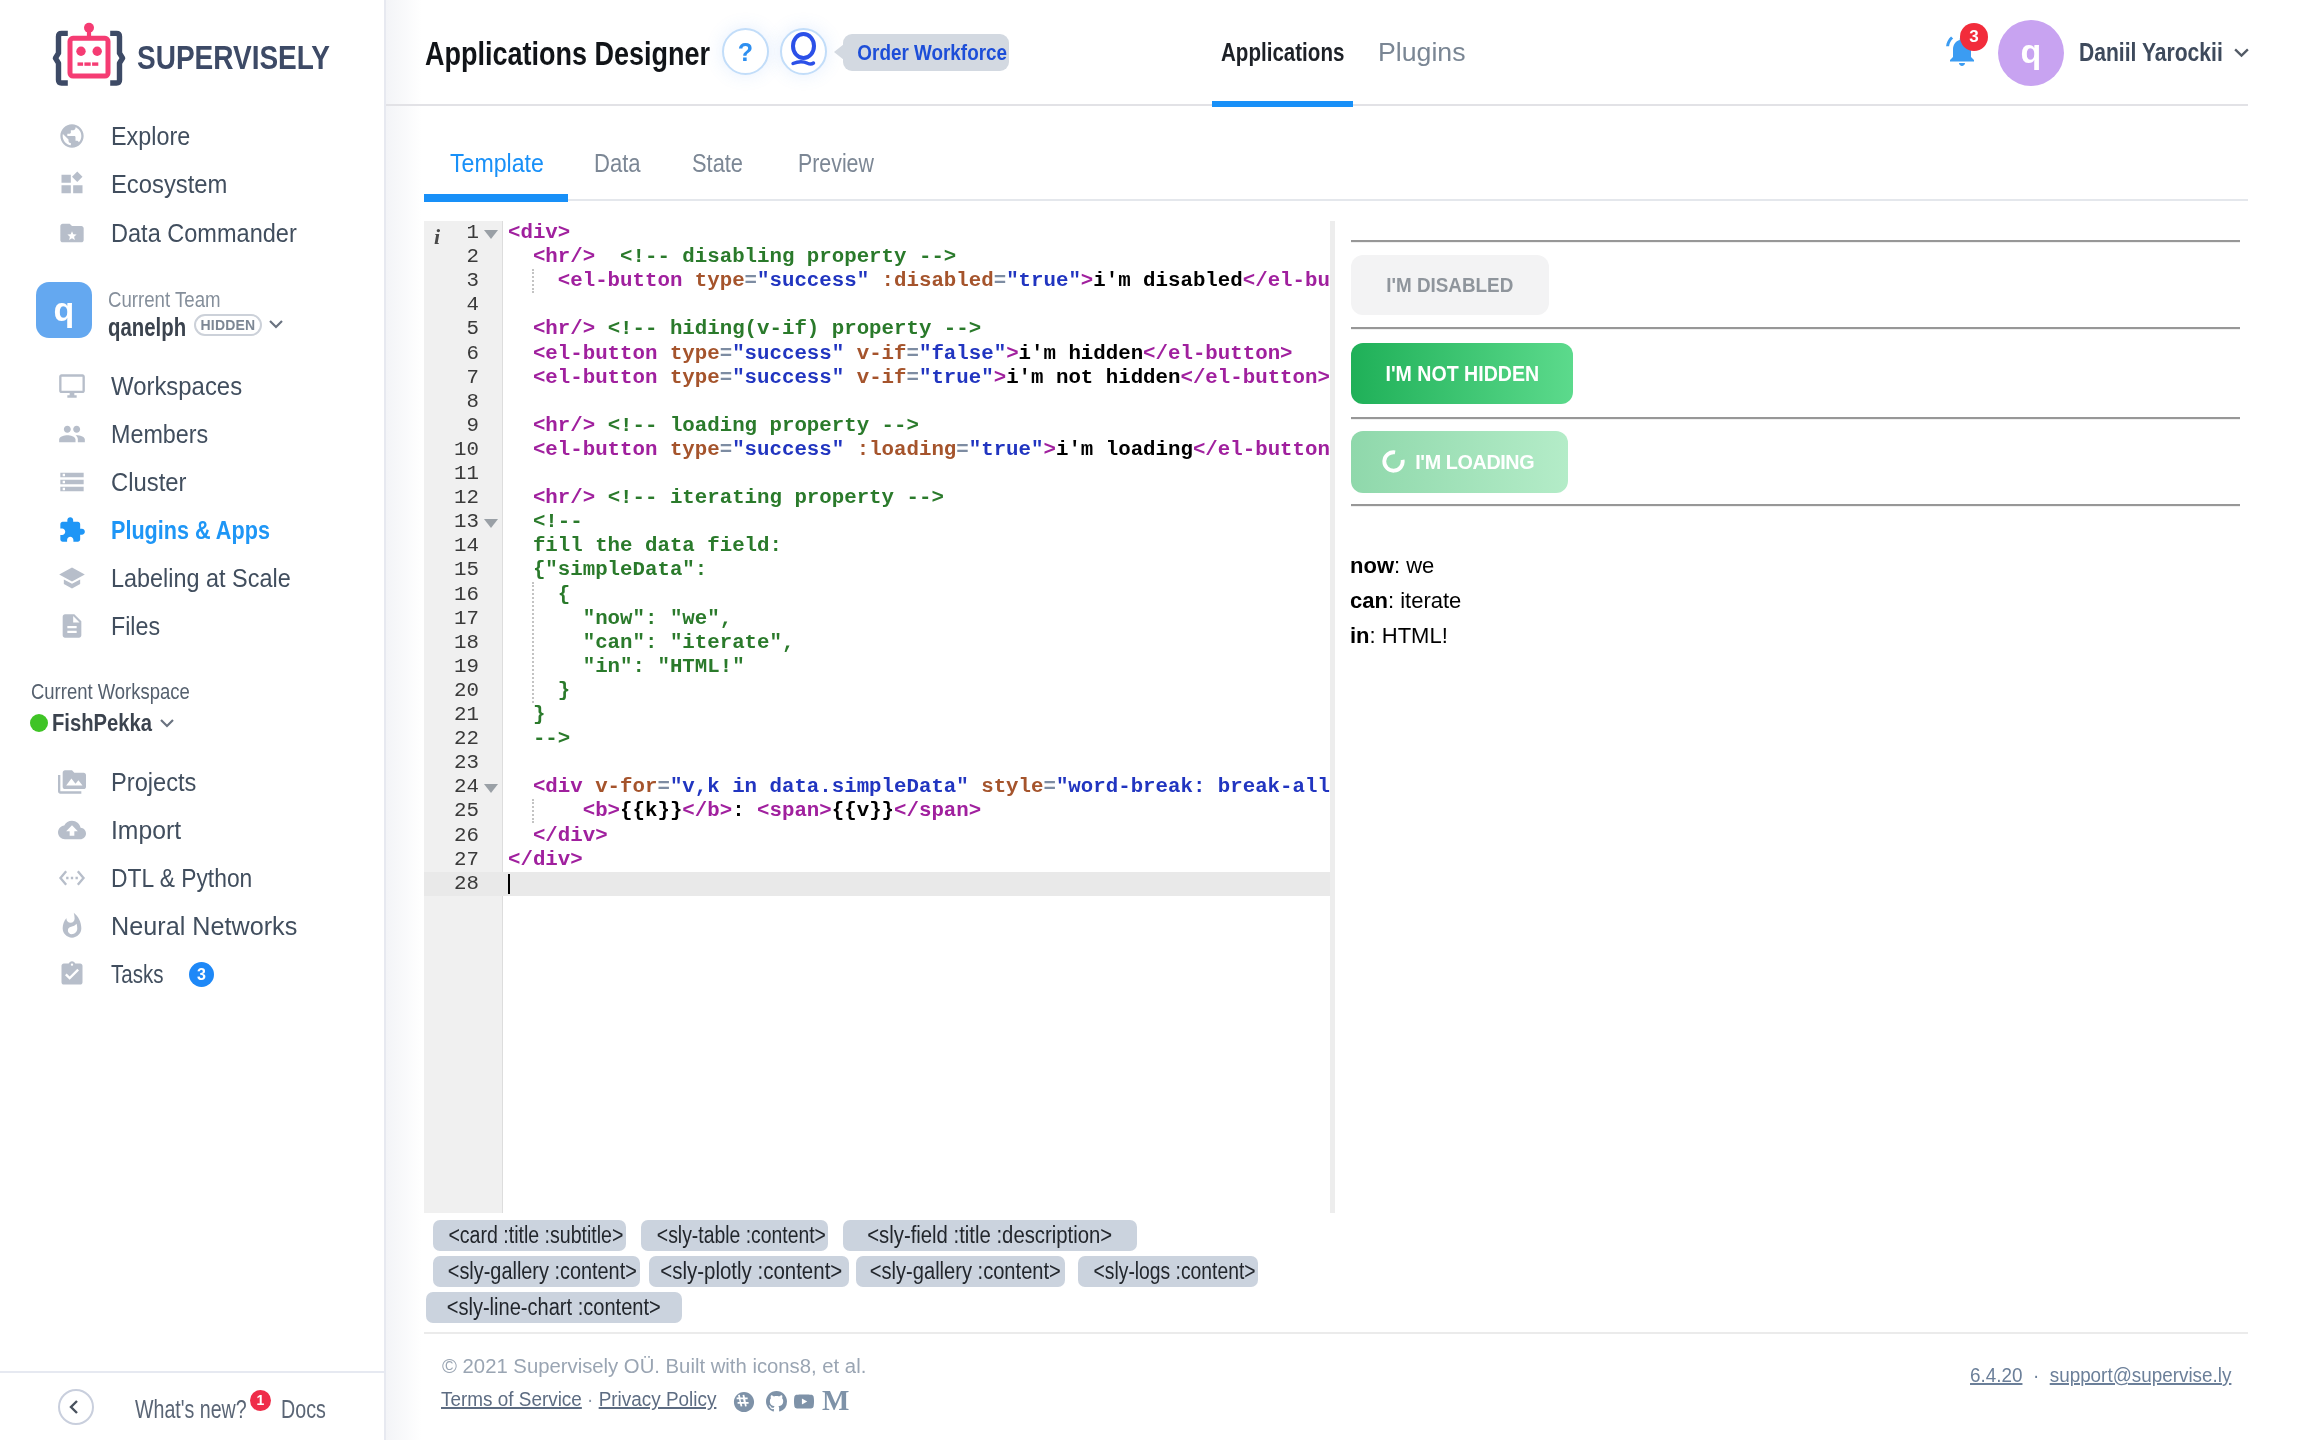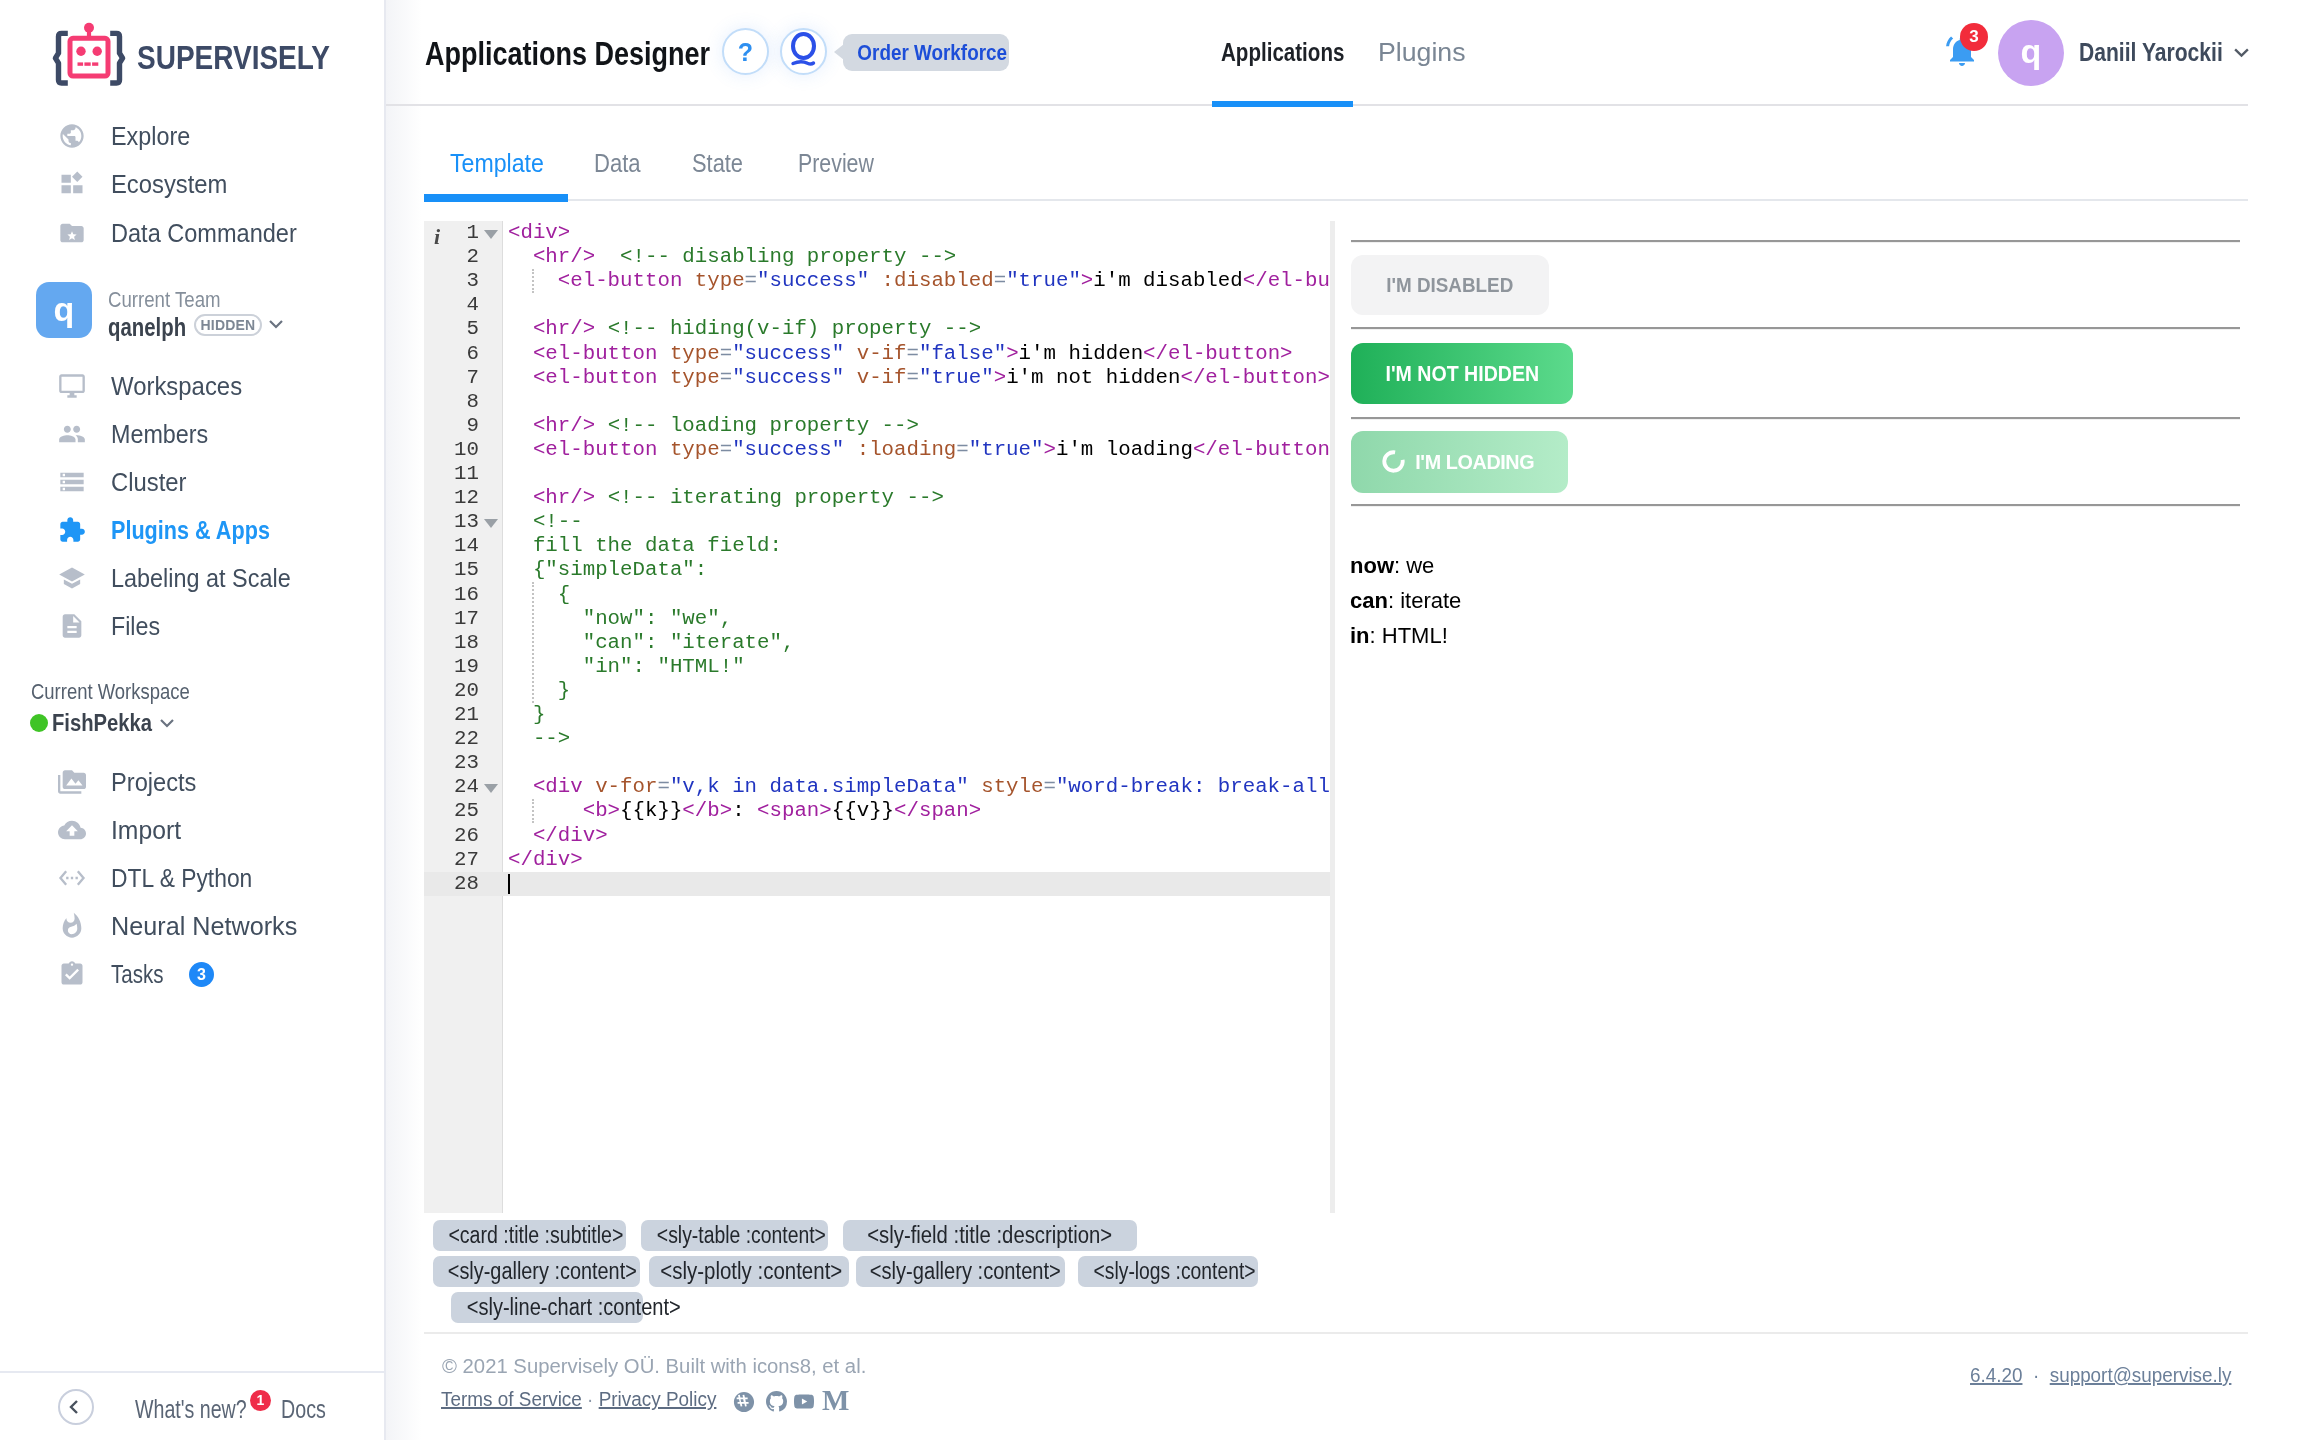--- a/index.html
+++ b/index.html
@@ -25,21 +25,21 @@
 
   
   .tab2 { position:absolute; top:151.2px; line-height:25.5px; font-size:25.5px; color:#7c8795; transform-origin:0 50%; white-space:nowrap; }
   #tpl-underline { position:absolute; left:424px; top:194px; width:144px; height:8px; background:#1890f8; z-index:2; }
   #tabs-border { position:absolute; left:424px; top:199px; width:1824px; height:2px; background:#e4e7ec; }
 
   
   #editor { position:absolute; left:424px; top:221px; width:906px; height:992px; overflow:hidden; }
   #gutter { position:absolute; left:0; top:0; width:79px; height:992px; background:#f0f0f0; border-right:1px solid #ddd; }
   .lnum { position:absolute; left:0; width:55px; text-align:right; font-family:"Liberation Mono", monospace; font-size:20.75px; line-height:24.1px; color:#3a3a3a; }
-  .cline { position:absolute; left:84px; white-space:pre; font-family:"Liberation Mono", monospace; font-size:20.75px; line-height:24.1px; color:#000; }
+  .cline { position:absolute; left:84px; white-space:pre; font-family:"Liberation Mono", monospace; font-size:20.75px; line-height:24.1px; color:#000;font-weight:bold; }
   .cline i, .t, .a, .s, .c, .eq { font-style:normal; }
   .t { color:#a0209e; } .a { color:#a5542c; } .s { color:#2135c0; } .c { color:#2a7a2b; } .eq { color:#7d8ca2; }
   #activeline { position:absolute; left:0; top:651px; width:906px; height:24px; background:#e9e9e9; }
   .iguide { position:absolute; left:108px; width:0; border-left:2px dotted #c3c3c3; }
   .foldarrow { position:absolute; width:0; height:0; border-left:7px solid transparent; border-right:7px solid transparent; border-top:9px solid #9aa0a6; }
 
   
   .phr { position:absolute; left:1351px; width:889px; height:3px; background:#979797; border-bottom:1px solid #f0f0f0; box-sizing:border-box; }
   .pbtn { position:absolute; left:1351px; border-radius:12px; color:#fff; font-weight:bold; text-align:center; white-space:nowrap; }
   .btxt { display:inline-block; transform-origin:50% 50%; }
@@ -316,21 +316,21 @@
   <div class="phr" style="top:504px;"></div>
   <div class="ptext" style="top:548px; line-height:35px;"><b>now</b>: we<br><b>can</b>: iterate<br><b>in</b>: HTML!</div>
 
   <div class="pill" style="left:433px; top:1220px; width:193px;"><span id="p1" class="ptxt">&lt;card :title :subtitle&gt;</span></div>
   <div class="pill" style="left:641px; top:1220px; width:187px;"><span id="p2" class="ptxt">&lt;sly-table :content&gt;</span></div>
   <div class="pill" style="left:843px; top:1220px; width:294px;"><span id="p3" class="ptxt">&lt;sly-field :title :description&gt;</span></div>
   <div class="pill" style="left:433px; top:1256px; width:207px;"><span id="p4" class="ptxt">&lt;sly-gallery :content&gt;</span></div>
   <div class="pill" style="left:649px; top:1256px; width:200px;"><span id="p5" class="ptxt">&lt;sly-plotly :content&gt;</span></div>
   <div class="pill" style="left:856px; top:1256px; width:209px;"><span id="p6" class="ptxt">&lt;sly-gallery :content&gt;</span></div>
   <div class="pill" style="left:1078px; top:1256px; width:180px;"><span id="p7" class="ptxt">&lt;sly-logs :content&gt;</span></div>
-  <div class="pill" style="left:451px; top:1292px; width:192px;"><span id="p8" class="ptxt">&lt;sly-line-chart :content&gt;</span></div>
+  <div class="pill" style="left:426px; top:1292px; width:256px;"><span id="p8" class="ptxt">&lt;sly-line-chart :content&gt;</span></div>
 
   <div class="abs" style="left:1330px; top:221px; width:5px; height:992px; background:#ededed;"></div>
   <div id="footer-border"></div>
 
   <div id="f-c" class="ftext" style="left:442px; top:1355.7px;">© 2021 Supervisely OÜ. Built with icons8, et al.</div>
   <div id="f-l" class="ftext" style="left:441px; top:1389.4px;"><span class="flink">Terms of Service</span> <span style="color:#8b97a8"> · </span> <span class="flink">Privacy Policy</span></div>
   <svg class="abs" style="left:733px; top:1391px;" width="22" height="22" viewBox="0 0 24 24" fill="#7e92a8">
       <path d="M12 1C5.9 1 1 5.9 1 12s4.9 11 11 11 11-4.9 11-11S18.1 1 12 1zm5 13h-2.6l.6 2.6-1.9.4-.6-3h-2.9l.6 2.6-1.9.4-.7-3H5v-2h2.2l-.6-3H4V7h2.1l-.6-2.6 1.9-.4.7 3H11l-.6-2.6 1.9-.4.7 3H16v2h-2.6l.6 3H17v2zm-8.2-2h2.9l-.6-3H8.2l.6 3z"></path>
     </svg>
   <svg class="abs" style="left:766px; top:1391px;" width="21" height="21" viewBox="0 0 16 16" fill="#7e92a8">

